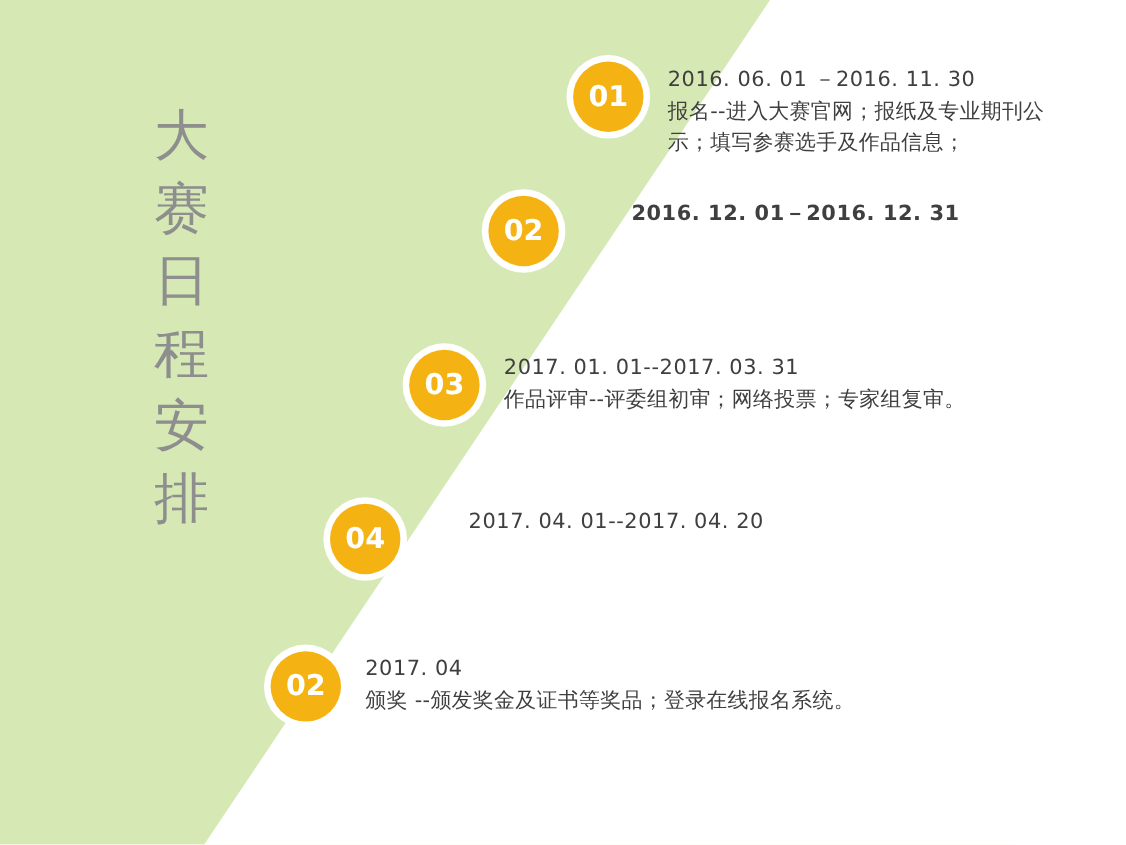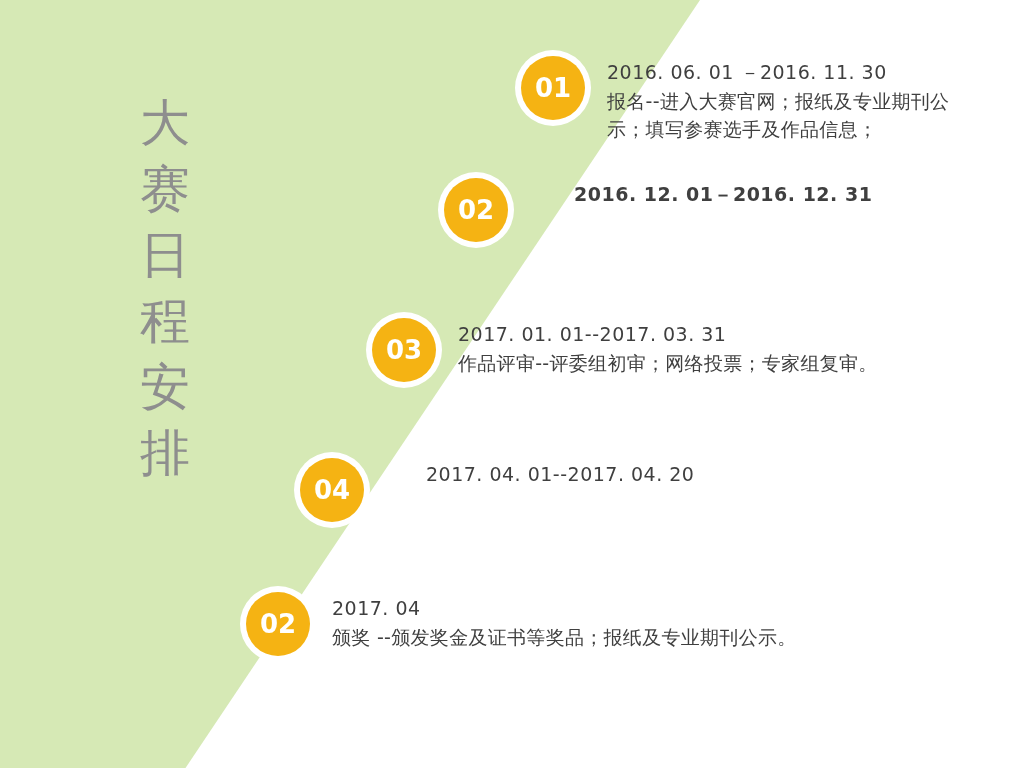--- a/index.html
+++ b/index.html
@@ -143,17 +143,17 @@
     <div class="badge">04</div>
     <div class="step-text">
       <div class="step-date">2017. 04. 01--2017. 04. 20</div>
     </div>
   </div>
 
   <div class="step" id="step-5">
     <div class="badge">02</div>
     <div class="step-text">
       <div class="step-date">2017. 04</div>
-      <div class="step-desc">颁奖 --颁发奖金及证书等奖品；报纸及专业期刊公示。</div>
+      <div class="step-desc">颁奖 --颁发奖金及证书等奖品；登录在线报名系统。</div>
     </div>
   </div>
 
 </div>
 
 </body></html>

